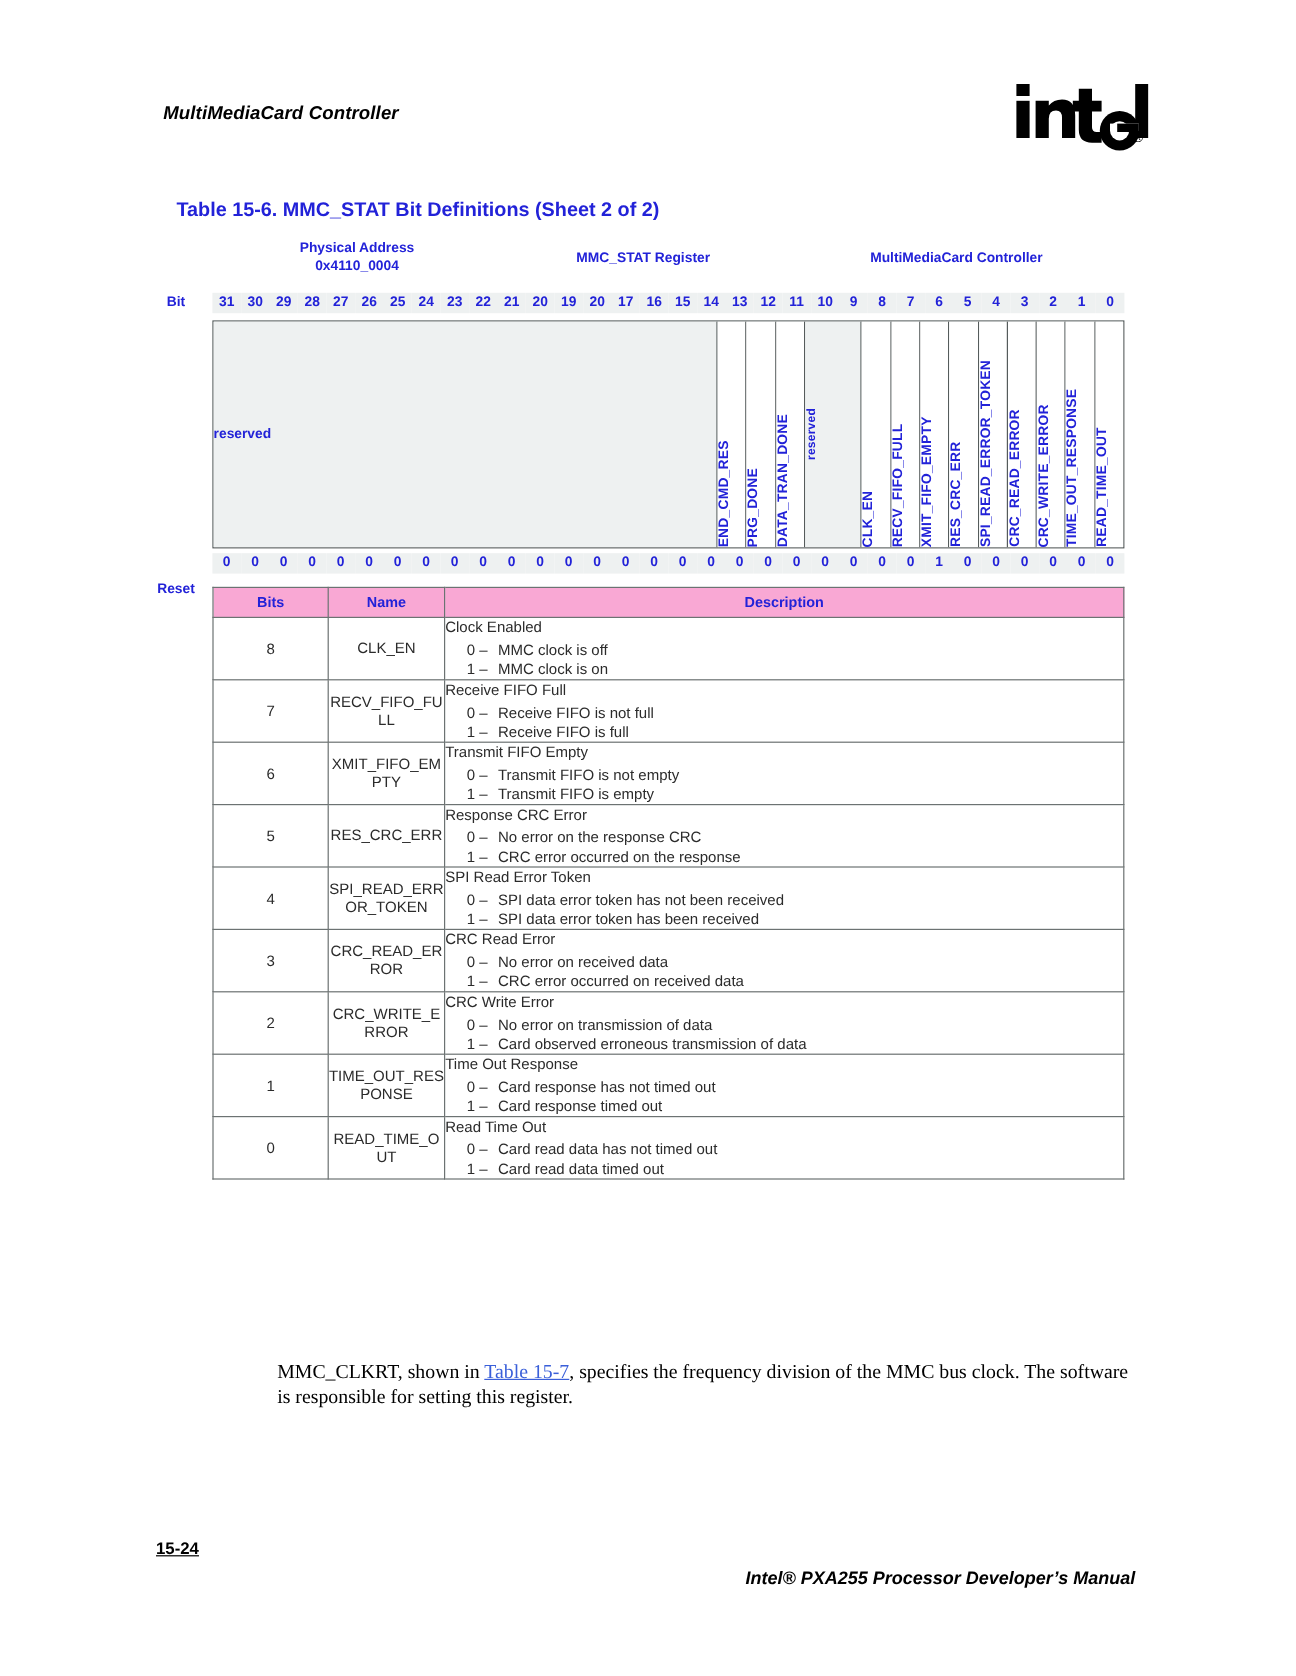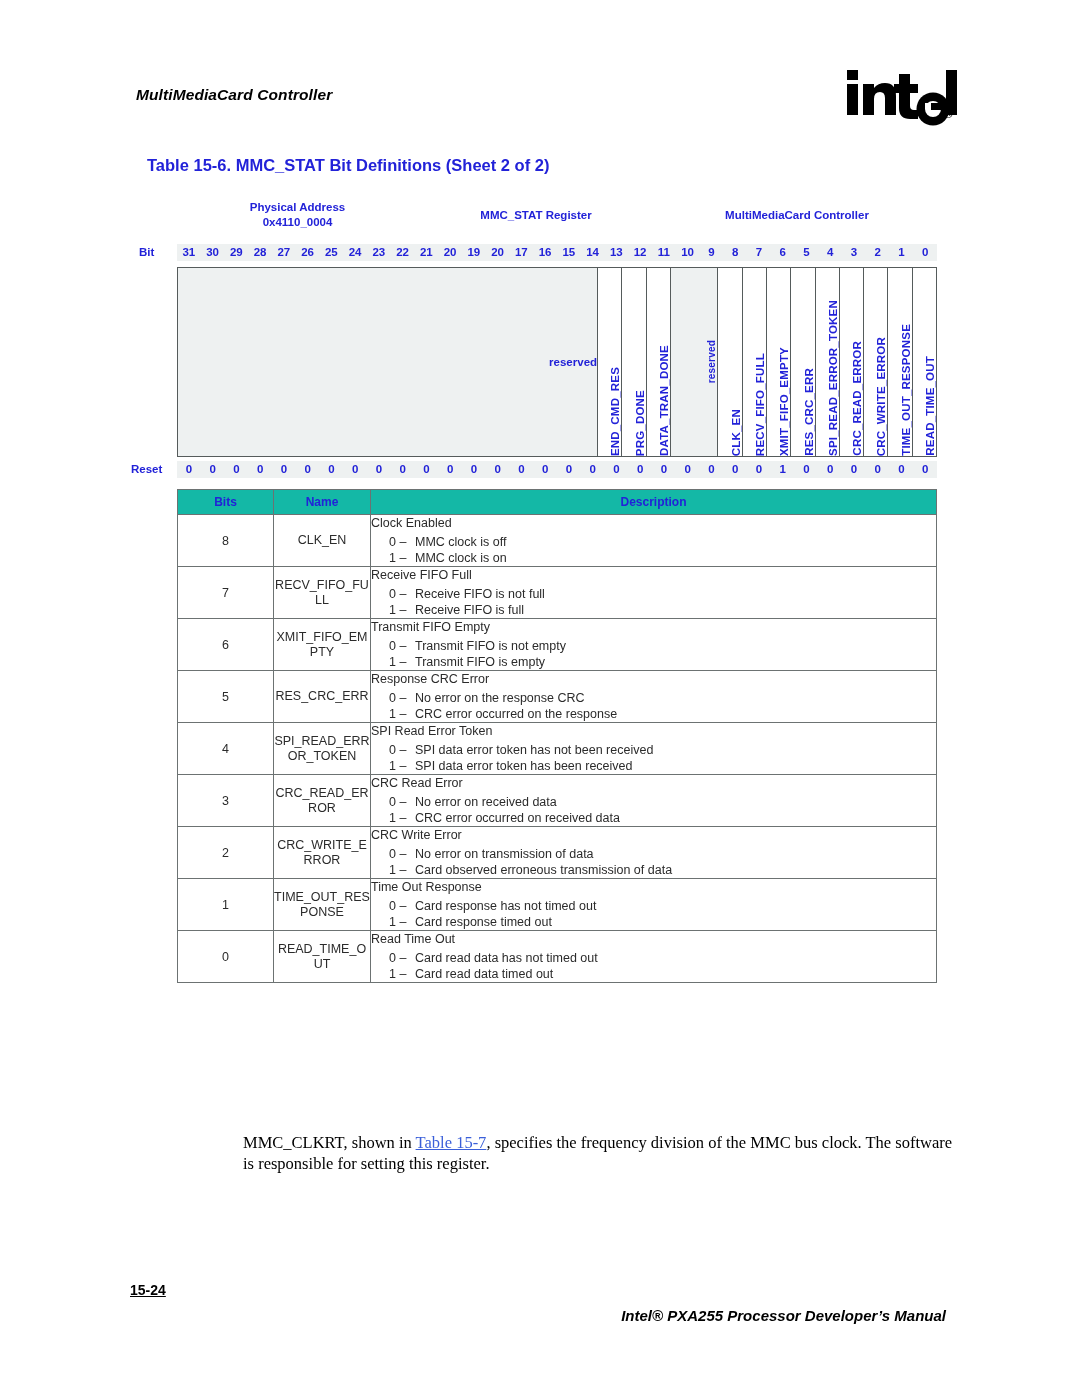--- a/index.html
+++ b/index.html
@@ -28,21 +28,21 @@
   #intel-logo {
     position: absolute;
     left: 845px; top: 68px;
     width: 112px; height: 62px;
   }
   #intel-logo svg { display:block; }
 
   
   #table-caption {
     position: absolute;
-    left: 147px; top: 156px;
+    left: 147px; top: 166px;
     font-family: "Liberation Sans", sans-serif;
     font-weight: bold;
     font-size: 16.5px;
     color: #2222d8;
     white-space: nowrap;
   }
 
   
   #register-diagram {
     position: absolute;
@@ -63,21 +63,21 @@
 
   #bit-row-label {
     position: absolute;
     left: 139px; top: 246px;
     font-family: "Liberation Sans", sans-serif;
     font-weight: bold; font-size: 11.5px;
     color: #2222d8;
   }
   #reset-row-label {
     position: absolute;
-    left: 131px; top: 463px;
+    left: 131px; top: 485px;
     font-family: "Liberation Sans", sans-serif;
     font-weight: bold; font-size: 11.5px;
     color: #2222d8;
   }
 
   #bit-numbers, #reset-values {
     position: absolute;
     left: 177px;
     width: 760px;
     display: flex;
@@ -104,21 +104,21 @@
     background: #eef1f1;
     border: 1px solid #555b5b;
     box-sizing: border-box;
   }
   .field {
     position: relative;
     border-right: 1px solid #555b5b;
     box-sizing: border-box;
     display: flex;
     align-items: flex-end;
-    justify-content: flex-end;
+    justify-content: flex-start;
     overflow: hidden;
   }
   .field:last-child { border-right: none; }
   .field.white { background: #ffffff; }
   .field.grey  { background: #eef1f1; }
   .field .vlabel {
     writing-mode: vertical-rl;
     transform: rotate(180deg);
     font-family: "Liberation Sans", sans-serif;
     font-weight: bold;
@@ -158,21 +158,21 @@
     vertical-align: middle;
     padding: 0;
   }
   #desc-table thead th {
     height: 24px;
     font-family: "Liberation Sans", sans-serif;
     font-weight: bold;
     font-size: 12px;
     color: #2222d8;
     text-align: center;
-    background: #14b8a6;
+    background: #f9a8d4;
   }
   col.c-bits { width: 96px; }
   col.c-name { width: 97px; }
   col.c-desc { width: auto; }
 
   td.bits-cell {
     text-align: center;
     font-family: "Liberation Sans", sans-serif;
     font-size: 12.5px;
     color: #2b2b2b;
@@ -212,21 +212,20 @@
     width: 103px;
   }
   .body-para {
     position: absolute;
     left: 231px;
     width: 710px;
     font-family: "Liberation Serif", serif;
     font-size: 16.5px;
     line-height: 21px;
     color: #000;
-    margin-left: 12px;
   }
   #para-1 { top: 1115px; }
   #para-2 { top: 1170px; }
   .xref { color: #3a5fd9; }
 
   
   #footer-page {
     position: absolute;
     left: 130px; top: 1282px;
     font-family: "Liberation Sans", sans-serif;

